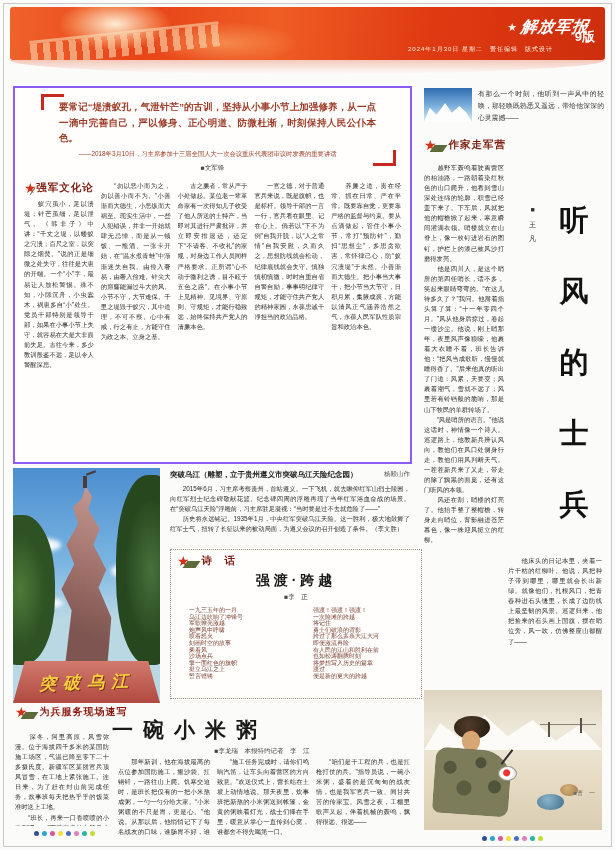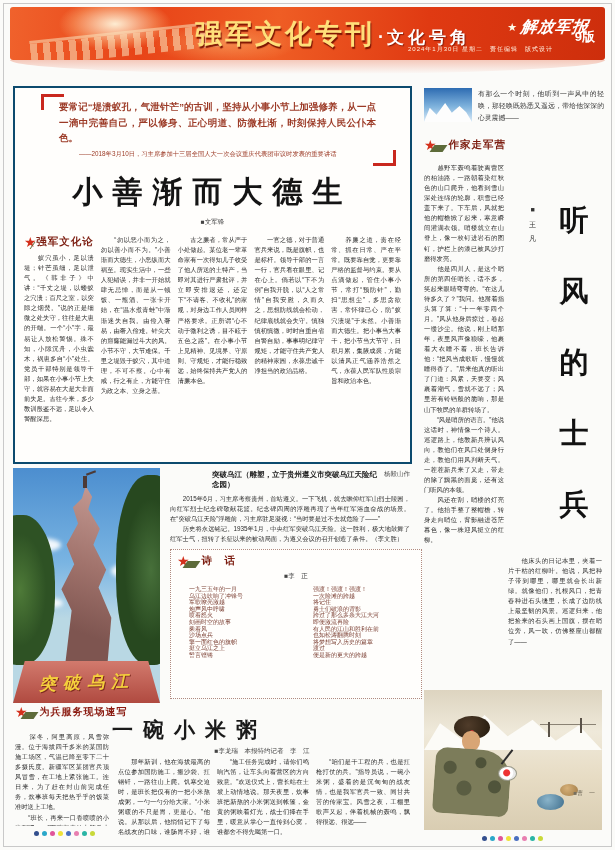--- a/index.html
+++ b/index.html
@@ -22,21 +22,21 @@
   .banner-sub{font-size:17px;font-weight:bold;letter-spacing:4px;color:#ffffff;text-shadow:1px 1px 1px #8a1a05;}
   #masthead{position:absolute;right:16px;top:10px;color:#fff;display:flex;align-items:center;gap:4px;}
   #masthead .star{font-size:11px;color:#fffbe8;}
   #masthead .logo{font-family:"DejaVu Serif",serif;font-style:italic;font-weight:bold;font-size:16px;letter-spacing:1px;transform:skewX(-8deg);}
   #dateline{position:absolute;right:52px;bottom:6px;font-size:6px;color:#ffeedd;letter-spacing:1px;}
   #edition{position:absolute;right:10px;bottom:14px;font-size:13px;font-weight:bold;color:#fff;}
   #banner-shadow{position:absolute;left:10px;top:60px;width:595px;height:14px;
     background:linear-gradient(180deg,rgba(238,150,125,.5),rgba(255,255,255,0));border-radius:0 0 50% 50%/0 0 100% 100%;}
 
   
-  #main-box{position:absolute;left:13px;top:86px;width:395px;height:374px;border:2px solid #0c4a6e;background:#fffefc;}
+  #main-box{position:absolute;left:13px;top:86px;width:395px;height:374px;border:2px solid #8b5cf6;background:#fffefc;}
   .quote{position:relative;margin:11px 34px 0 44px;}
   .quote-text{font-size:9.5px;font-weight:bold;color:#9c3a26;line-height:1.65;text-align:justify;}
   .quote-attr{font-size:6.3px;color:#9c3a26;margin:4px 0 0 20px;}
   .quote .br-tl{position:absolute;left:-18px;top:-5px;width:20px;height:13px;border-left:3px solid #c9281e;border-top:3px solid #c9281e;}
   .quote .br-br{position:absolute;right:-20px;bottom:-7px;width:20px;height:13px;border-right:3px solid #c9281e;border-bottom:3px solid #c9281e;}
   .headline{margin-top:13px;text-align:center;font-size:30px;font-weight:bold;letter-spacing:10px;color:#141414;}
   .subhead{margin-top:5px;text-align:center;font-size:11px;font-weight:bold;letter-spacing:2px;color:#222;}
   .byline{margin-top:5px;text-align:center;font-size:6.5px;color:#444;}
   .cols{display:flex;gap:7px;padding:8px 9px 0 9px;height:218px;}
   .col{flex:1;overflow:hidden;}
@@ -62,21 +62,21 @@
   .statue-figure{position:absolute;left:70px;top:8px;width:4px;height:12px;background:#4c3a36;}
   .statue-flag{position:absolute;left:73px;top:4px;width:10px;height:2px;background:#4c3a36;transform:rotate(-20deg);}
   #photo-monument .base{position:absolute;left:0;bottom:0;width:100%;height:42px;
     background:linear-gradient(180deg,#d27a6d,#b04a40);clip-path:polygon(8% 0,92% 0,100% 100%,0 100%);
     display:flex;align-items:center;justify-content:center;}
   #photo-monument .calligraphy{font-family:"DejaVu Serif",serif;font-style:italic;font-weight:bold;font-size:17px;
     letter-spacing:7px;color:#f4cf3c;transform:rotate(-2deg);text-shadow:1px 1px 0 #7e2a20;}
 
   
   #caption-block{position:absolute;left:170px;top:470px;width:240px;}
-  .cap-head{font-size:7.5px;color:#222;margin-left:42px;}
+  .cap-head{font-size:7.5px;color:#222;}
   .cap-title{font-weight:bold;}
   .cap-credit{float:right;font-size:6.5px;color:#555;}
   #caption-block .tcol{margin-top:4px;}
 
   
   #poem-box{position:absolute;left:170px;top:549px;width:238px;height:140px;border:1px dotted #b08a80;padding:4px 6px;background:#fffefc;}
   .poem-title{text-align:center;font-size:14px;font-weight:bold;letter-spacing:4px;color:#161616;margin-top:1px;}
   .poem-byline{text-align:center;font-size:6.5px;color:#444;margin-top:3px;}
   .poem-cols{display:flex;margin-top:5px;padding-left:12px;gap:22px;}
   .poem-col{list-style:none;margin:0;padding:0;flex:1;}
@@ -144,42 +144,36 @@
 </style>
 </head>
 <body>
 
 <div class="page-border"></div>
 
 <div id="banner">
   <div class="glow"></div>
   <div class="mtn1"></div>
   <div class="wall"></div>
-  <div id="banner-title-row">
-    <span class="banner-title">强军文化专刊</span>
-    <span class="banner-dot">·</span>
-    <span class="banner-sub">文化号角</span>
-  </div>
   <div id="masthead">
     <span class="star">★</span>
     <span class="logo">解放军报</span>
   </div>
   <div id="dateline">2024年1月30日 星期二　责任编辑　版式设计</div>
   <div id="edition">9版</div>
 </div>
 <div id="banner-shadow"></div>
 
 <div id="main-box">
   <div class="quote">
     <div class="br-tl"></div>
     <div class="br-br"></div>
     <div class="quote-text">要常记“堤溃蚁孔，气泄针芒”的古训，坚持从小事小节上加强修养，从一点一滴中完善自己，严以修身、正心明道、防微杜渐，时刻保持人民公仆本色。</div>
     <div class="quote-attr">——2018年3月10日，习主席参加十三届全国人大一次会议重庆代表团审议时发表的重要讲话</div>
   </div>
-  <div class="headline">小善渐而大德生</div>
   <div class="byline">■文军锋</div>
   <div class="cols">
     <div class="col">
       <div class="sec-logo">
         <span class="star">★</span>
         <span class="slash"></span>
         <span class="label">强军文化论</span>
       </div>
       <div class="tcol">　　蚁穴虽小，足以溃堤；针芒虽细，足以泄气。《韩非子》中讲：“千丈之堤，以蝼蚁之穴溃；百尺之室，以突隙之烟焚。”说的正是细微之处失守，往往是大患的开端。一个“小”字，最易让人放松警惕。殊不知，小隙沉舟，小虫蠹木，祸患多自“小”处生。党员干部特别是领导干部，如果在小事小节上失守，就容易在大是大非面前失足。古往今来，多少教训殷鉴不远，足以令人警醒深思。</div>
     </div>
@@ -212,20 +206,21 @@
   <div class="tcol">　　2015年6月，习主席考察贵州，首站遵义。一下飞机，就去瞻仰红军山烈士陵园，向红军烈士纪念碑敬献花篮。纪念碑四周的浮雕再现了当年红军浴血奋战的场景。在“突破乌江天险”浮雕前，习主席驻足凝视：“当时要是过不去就危险了——”
 　　历史将永远铭记。1935年1月，中央红军突破乌江天险。这一胜利，极大地鼓舞了红军士气，扭转了长征以来的被动局面，为遵义会议的召开创造了条件。（李文胜）</div>
 </div>
 
 <div id="poem-box">
   <div class="sec-logo">
     <span class="star">★</span>
     <span class="slash"></span>
     <span class="label">诗　话</span>
   </div>
+  <div class="poem-title">强渡·跨越</div>
   <div class="poem-byline">■李　正</div>
   <div class="poem-cols">
     <ul class="poem-col">
         <li>一九三五年的一月</li>
         <li>乌江边吹响了冲锋号</li>
         <li>军歌嘹亮激越</li>
         <li>炮声风中呼啸</li>
         <li>喷着怒火</li>
         <li>刻画时空的故事</li>
         <li>乘着风</li>

